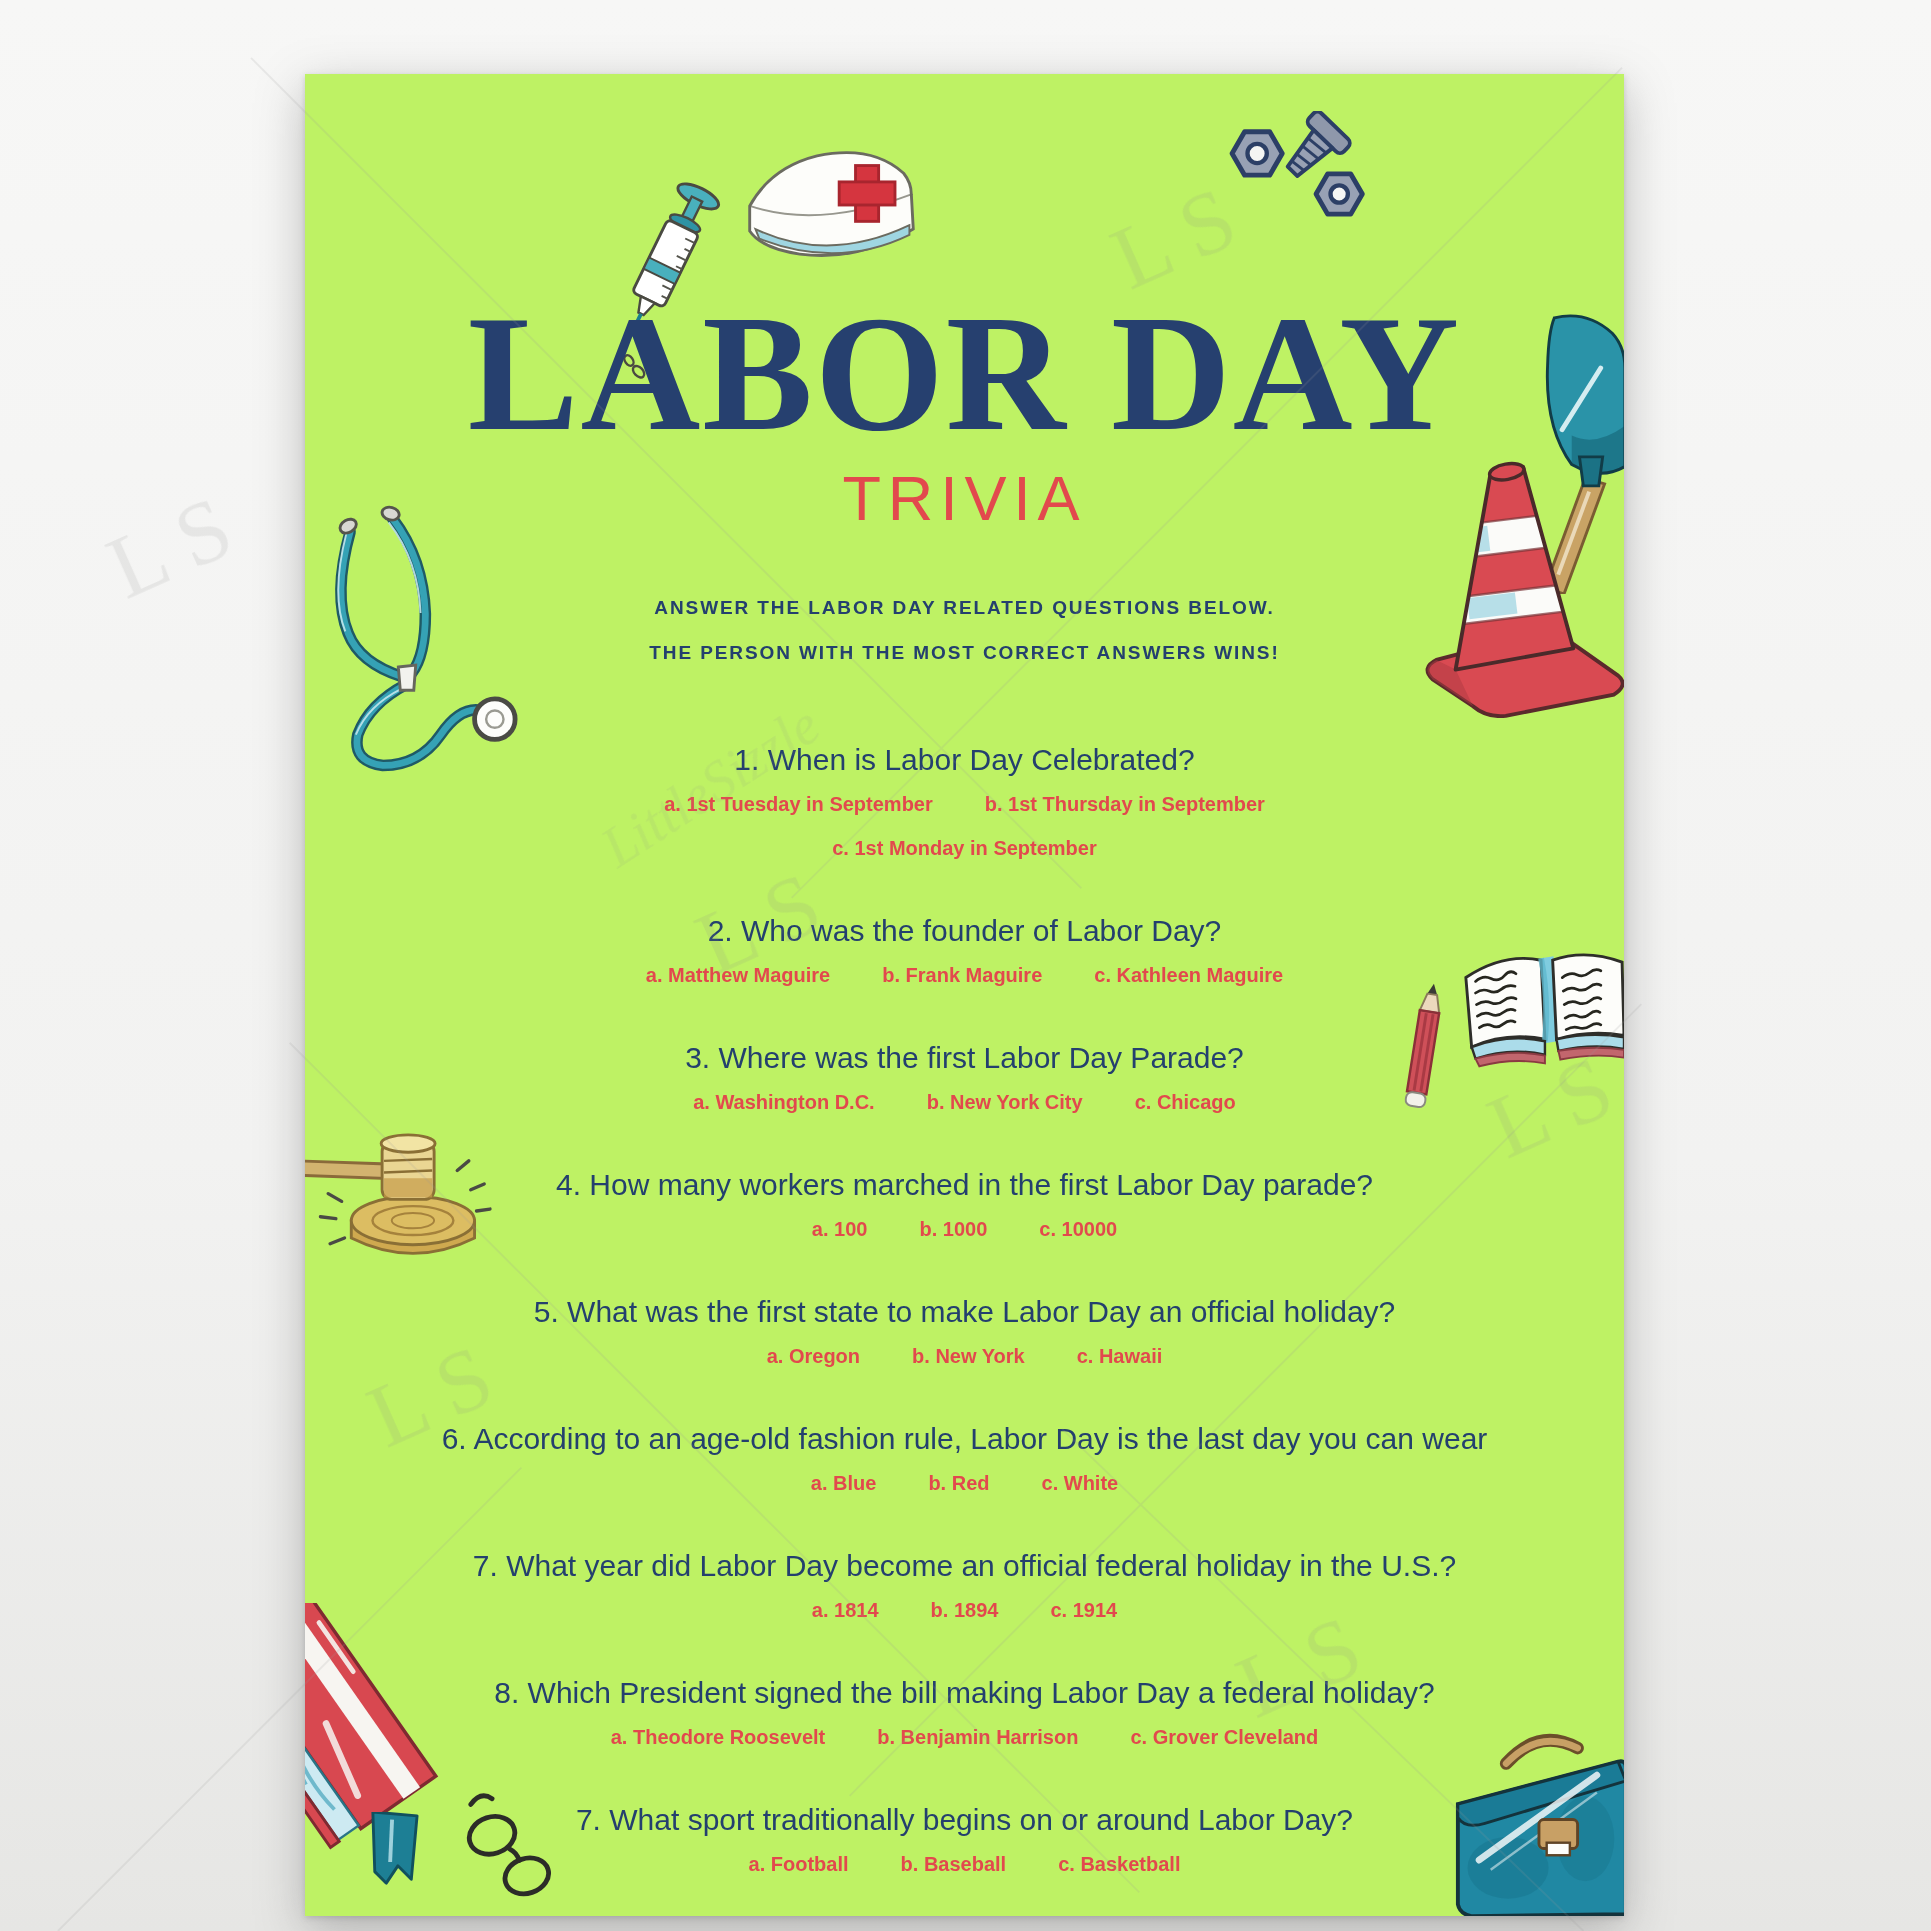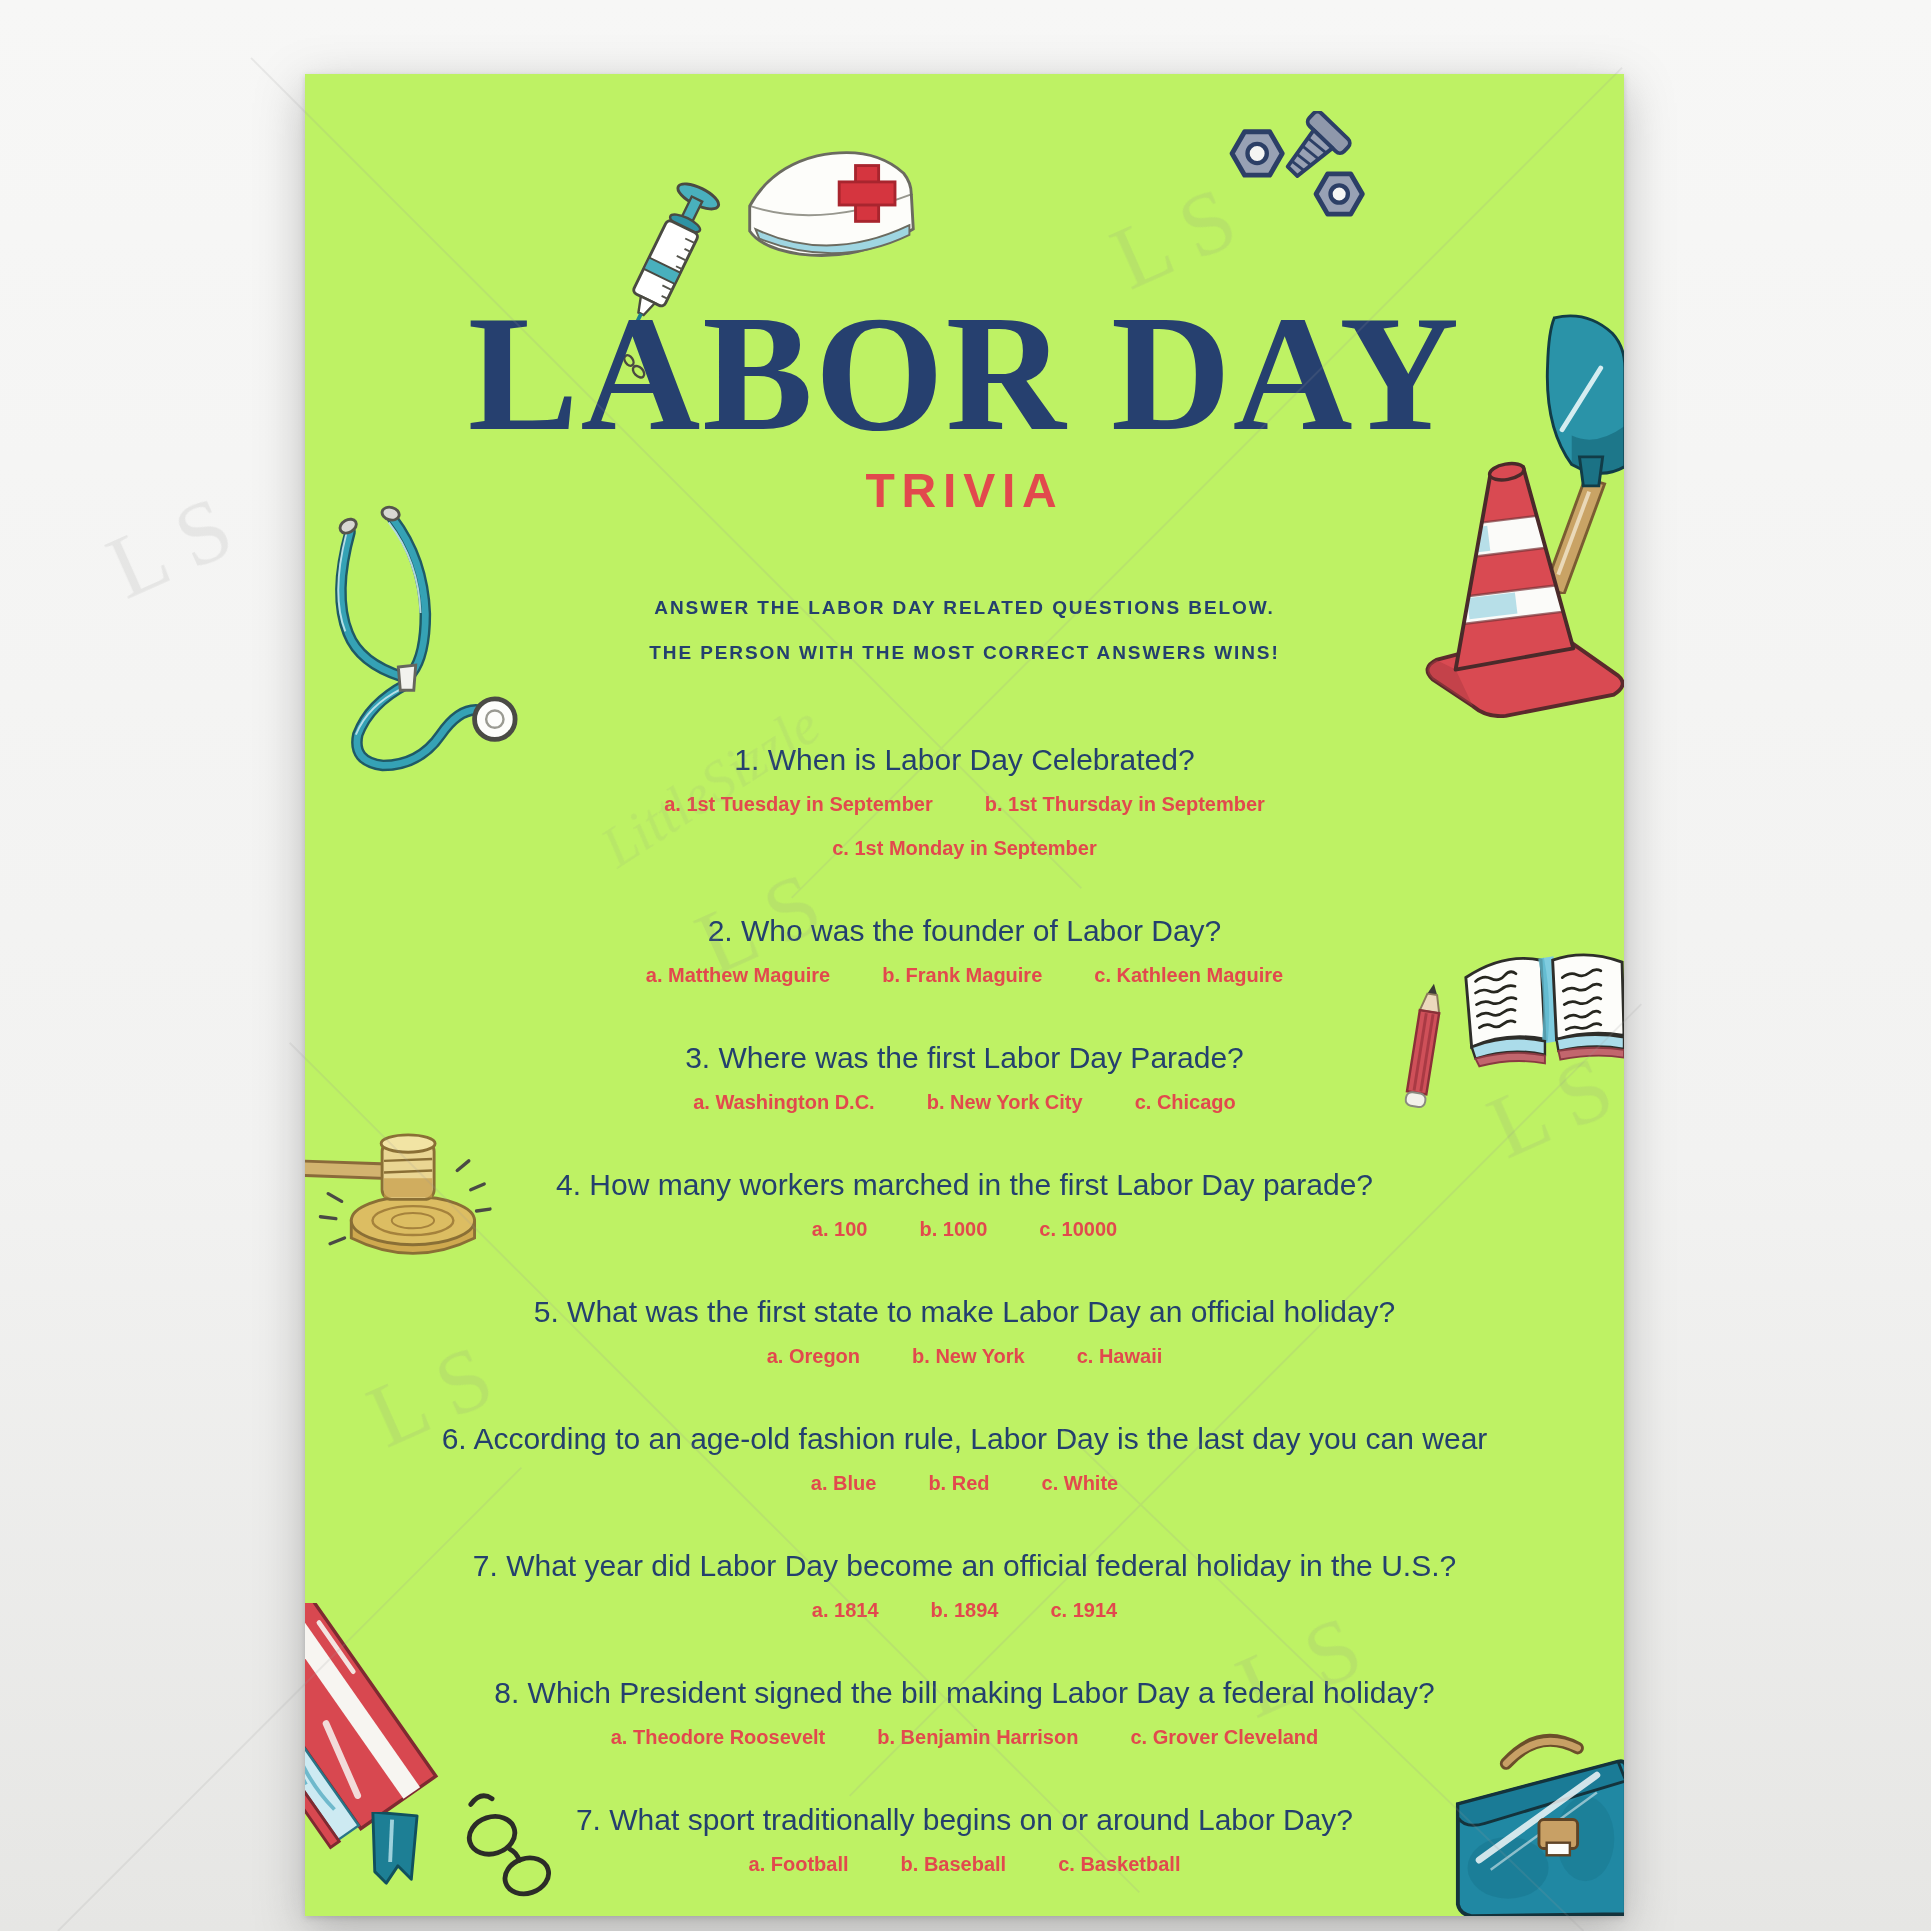--- a/index.html
+++ b/index.html
@@ -16,21 +16,21 @@
     overflow:hidden;
     margin-top:32px;
   }
   .title{
     position:absolute;top:216px;left:0;right:0;text-align:center;
     font-family:"Liberation Serif", serif;font-weight:bold;
     font-size:166px;line-height:1;letter-spacing:1.9px;color:#26406f;
   }
   .subtitle{
     position:absolute;top:393px;left:0;right:0;text-align:center;
-    font-size:48px;line-height:1;letter-spacing:6.8px;color:#e2494d;font-weight:700;
+    font-size:63px;line-height:1;letter-spacing:6.8px;color:#e2494d;font-weight:400;
   }
   .instructions{
     position:absolute;top:511px;left:0;right:0;text-align:center;
     font-size:19px;line-height:45px;letter-spacing:1.9px;color:#24406e;font-weight:bold;
   }
   .questions{
     position:absolute;top:664px;left:29px;right:29px;text-align:center;
   }
   .q-block{margin-bottom:39px;}
   .q-text{font-size:30px;line-height:44px;color:#24406e;font-weight:normal;}

